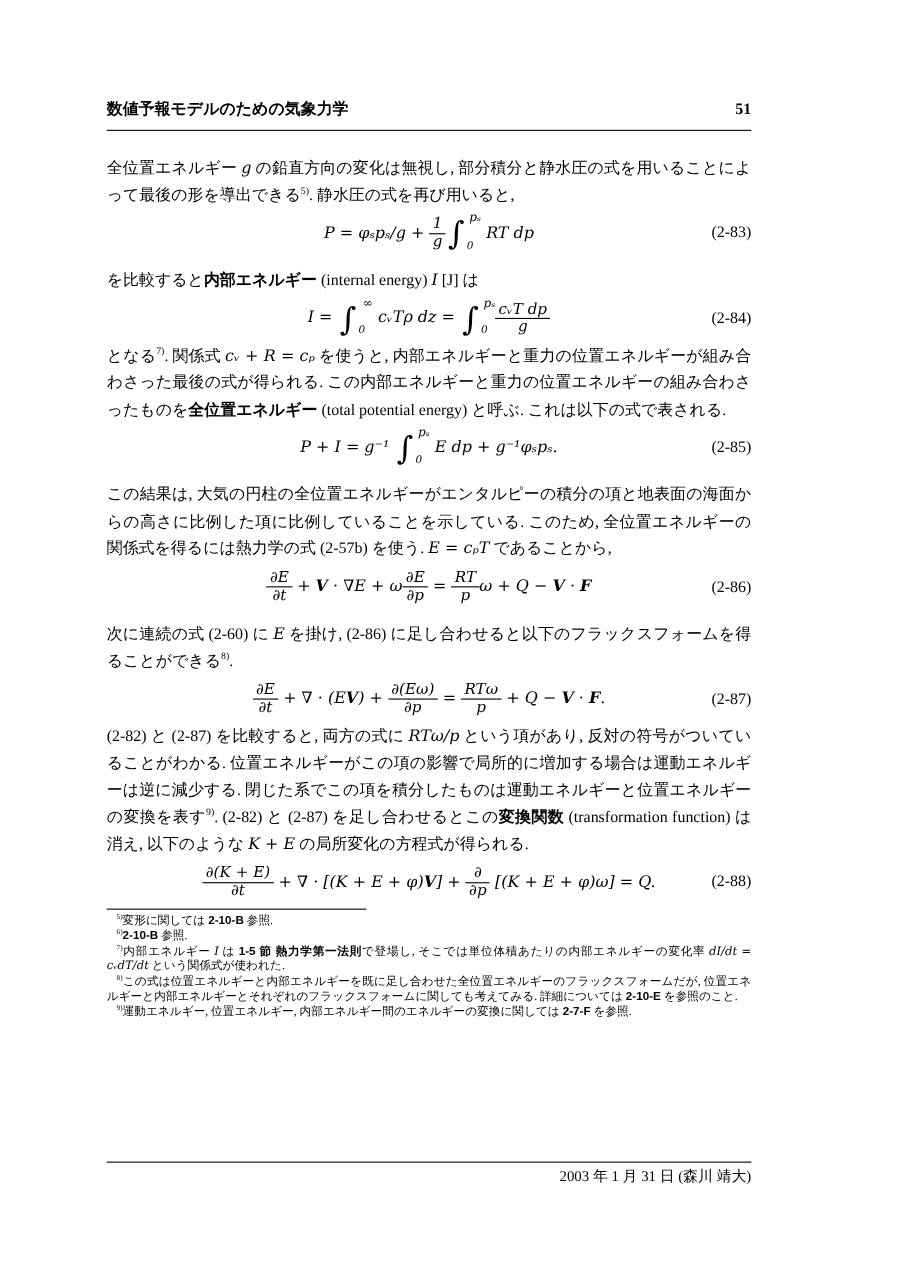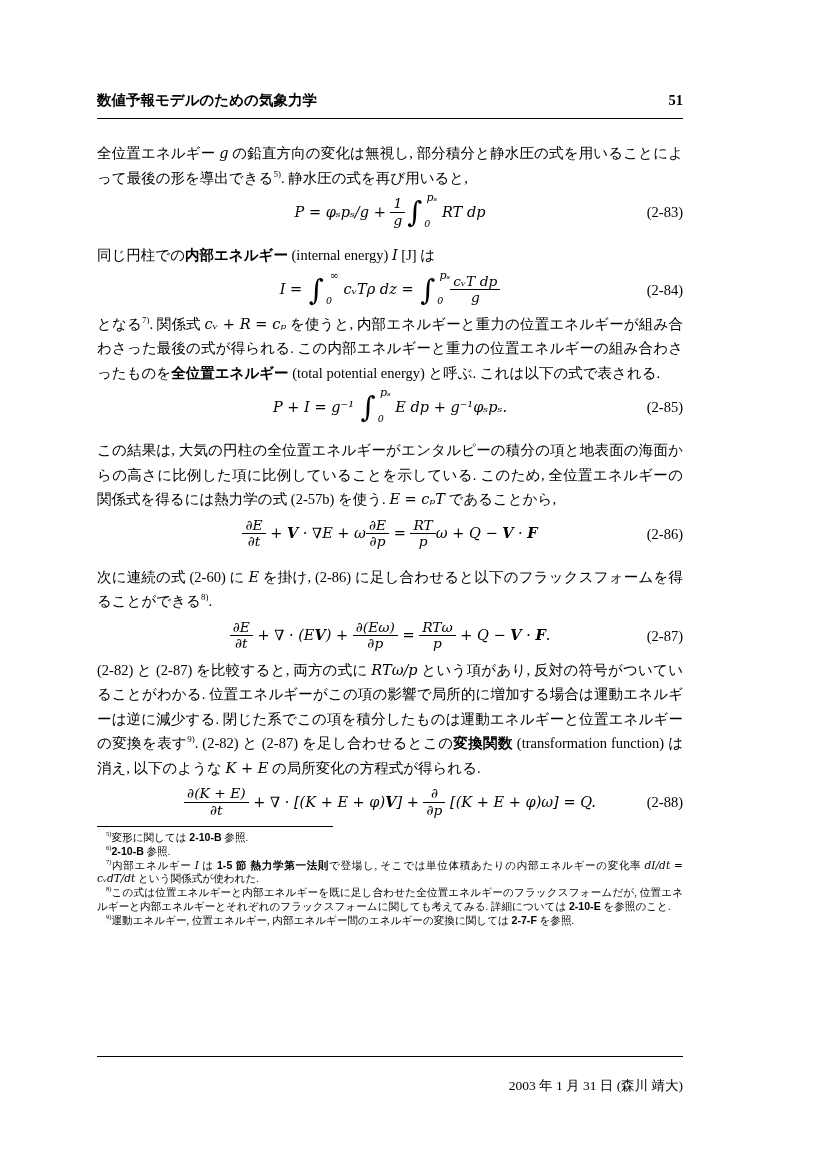--- a/index.html
+++ b/index.html
@@ -36,21 +36,21 @@
   .frac .den { display:block; border-top:1px solid #000; padding:0 3px; }
   .iw { display:inline-block; position:relative; vertical-align:middle; height:34px; padding-right:15px; margin-left:2px; }
   .is { font-size:29px; line-height:34px; font-style:normal; font-family:"DejaVu Serif",serif; }
   .isup { position:absolute; top:-3px; right:0; font-size:11px; line-height:1; }
   .isub { position:absolute; bottom:1px; right:7px; font-size:9.5px; line-height:1; }
   .fn-rule { width:236px; border-top:1px solid #000; margin:6px 0 4px 0; height:0; }
   .footnotes { font-size:10.6px; line-height:13.8px; }
   .footnotes p { margin:0; text-indent:9px; text-align:justify; }
   .footer {
     position:absolute; left:97px; top:1056px; width:586px;
-    border-top:1px solid #000; padding-top:20px;
+    border-top:1px solid #000; padding-top:4px;
     text-align:right; font-size:13.5px; line-height:18px;
   }
 </style>
 </head>
 <body>
 
 <div id="page">
 
   <div class="header">
     <span class="b">数値予報モデルのための気象力学</span>
@@ -62,21 +62,21 @@
   <div class="content">
 
     <p><span>全位置エネルギー </span><span class="m">g</span><span> の鉛直方向の変化は無視し, 部分積分と静水圧の式を用いることによって最後の形を導出できる</span><span class="sup">5)</span><span>. 静水圧の式を再び用いると,</span></p>
 
     <div class="equation">
       <span class="eq-body"><span class="m">P = φₛpₛ/g + </span><span class="frac"><span class="num m">1</span><span class="den m">g</span></span><span class="iw"><span class="is">∫</span><span class="isup m">pₛ</span><span class="isub m">0</span></span><span class="m"> RT dp</span></span>
       <span class="eq-num">(2-83)</span>
     </div>
 
 
-    <p class="gap"><span>同じ円柱での</span><span class="b">内部エネルギー</span><span> (</span><span class="i">internal energy</span><span>) </span><span class="m">I</span><span> [J] は</span></p>
+    <p class="gap"><span>を比較すると</span><span class="b">内部エネルギー</span><span> (</span><span class="i">internal energy</span><span>) </span><span class="m">I</span><span> [J] は</span></p>
 
     <div class="equation">
       <span class="eq-body"><span class="m">I = </span><span class="iw"><span class="is">∫</span><span class="isup m">∞</span><span class="isub m">0</span></span><span class="m"> cᵥTρ dz = </span><span class="iw"><span class="is">∫</span><span class="isup m">pₛ</span><span class="isub m">0</span></span><span class="frac"><span class="num m">cᵥT dp</span><span class="den m">g</span></span></span>
       <span class="eq-num">(2-84)</span>
     </div>
 
     <p><span>となる</span><span class="sup">7)</span><span>. 関係式 </span><span class="m">cᵥ + R = cₚ</span><span> を使うと, 内部エネルギーと重力の位置エネルギーが組み合わさった最後の式が得られる. この内部エネルギーと重力の位置エネルギーの組み合わさったものを</span><span class="b">全位置エネルギー</span><span> (</span><span class="i">total potential energy</span><span>) と呼ぶ. これは以下の式で表される.</span></p>
 
     <div class="equation">
       <span class="eq-body"><span class="m">P + I = g⁻¹ </span><span class="iw"><span class="is">∫</span><span class="isup m">pₛ</span><span class="isub m">0</span></span><span class="m"> E dp + g⁻¹φₛpₛ.</span></span>

